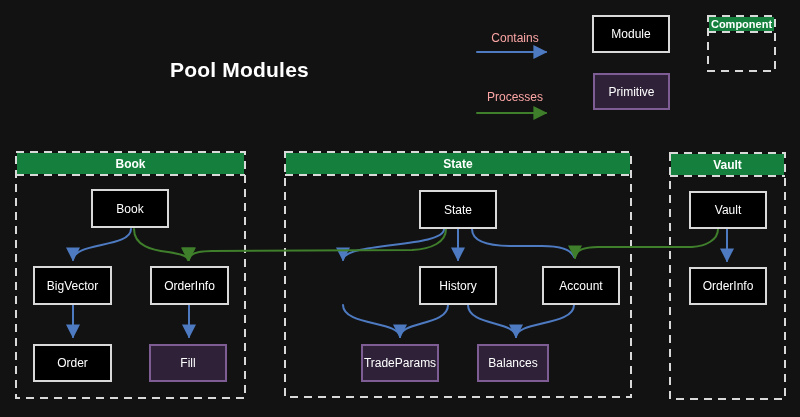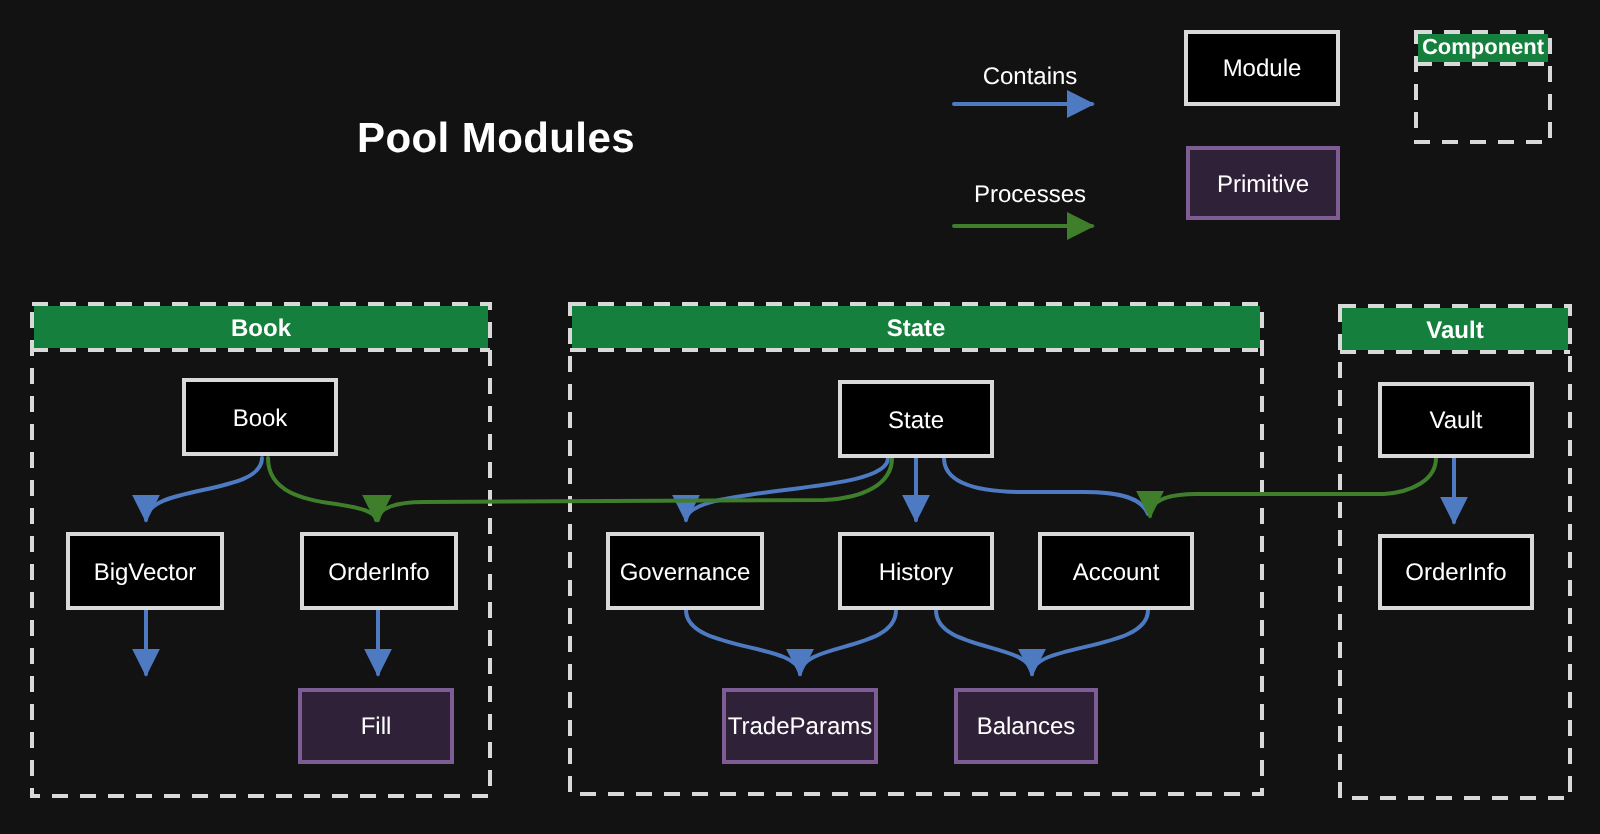--- a/index.html
+++ b/index.html
@@ -3,25 +3,25 @@
 <meta charset="utf-8">
 <style>
   html,body { margin:0; padding:0; background:#121212; }
   .stage {
     position:relative; width:800px; height:417px; background:#121212;
     font-family:"Liberation Sans", sans-serif; overflow:hidden;
     color:#ffffff;
   }
   .page-title {
     position:absolute; left:170px; top:58px; width:156px;
-    font-size:21px; font-weight:bold; text-align:center; color:#ffffff;
+    font-size:21px; font-weight:bold; text-align:left; color:#ffffff;
     letter-spacing:0.2px;
   }
   .legend-label {
-    position:absolute; width:76px; font-size:12px; color:#ffffff;
+    position:absolute; width:76px; font-size:12px; color:#fca5a5;
     text-align:center;
   }
   .titlebar {
     position:absolute; background:#15803d; color:#ffffff;
     font-weight:bold; font-size:12px;
     display:flex; align-items:center; justify-content:center;
     z-index:1;
   }
   .edges-svg { position:absolute; left:0; top:0; z-index:2; }
   .node {
@@ -97,25 +97,25 @@
     <path class="e-green" d="M446,229 C446,242 432,249 412,250 L212,251 C198,251 189,254 189,260" marker-end="url(#ag)"></path>
     <path class="e-green" d="M718,229 C718,240 706,246 692,247 L598,247 C584,247 575,250 575,258" marker-end="url(#ag)"></path>
   </svg>
 
   <div class="node" style="left:592px;top:15px;width:78px;height:38px">Module</div>
   <div class="node primitive" style="left:593px;top:73px;width:77px;height:37px">Primitive</div>
 
   <div class="node" style="left:91px;top:189px;width:78px;height:39px">Book</div>
   <div class="node" style="left:33px;top:266px;width:79px;height:39px">BigVector</div>
   <div class="node" style="left:150px;top:266px;width:79px;height:39px">OrderInfo</div>
+  <div class="node" style="left:33px;top:344px;width:79px;height:38px">Order</div>
   <div class="node primitive" style="left:149px;top:344px;width:78px;height:38px">Fill</div>
 
   <div class="node" style="left:419px;top:190px;width:78px;height:39px">State</div>
-  <div class="node" style="left:303px;top:266px;width:79px;height:39px">Governance</div>
   <div class="node" style="left:419px;top:266px;width:78px;height:39px">History</div>
-  <div class="node" style="left:519px;top:266px;width:78px;height:39px">Account</div>
+  <div class="node" style="left:542px;top:266px;width:78px;height:39px">Account</div>
   <div class="node primitive" style="left:361px;top:344px;width:78px;height:38px">TradeParams</div>
   <div class="node primitive" style="left:477px;top:344px;width:72px;height:38px">Balances</div>
 
   <div class="node" style="left:689px;top:191px;width:78px;height:38px">Vault</div>
   <div class="node" style="left:689px;top:267px;width:78px;height:38px">OrderInfo</div>
 
 </div>
 
 </body></html>

